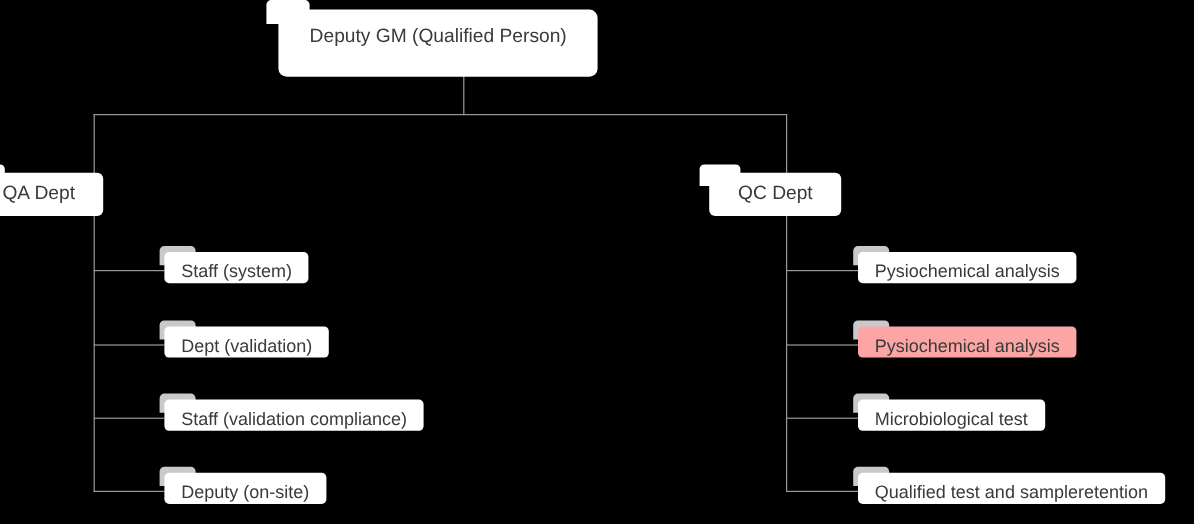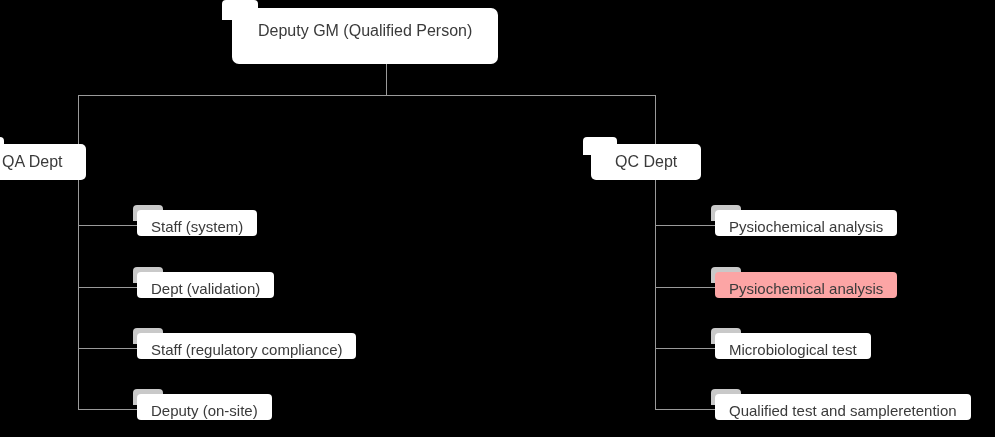--- a/index.html
+++ b/index.html
@@ -113,21 +113,21 @@
     <div class="node-body">Staff (system)</div>
   </div>
 
   <div class="node leaf" style="left:133px; top:267px;">
     <div class="node-tab"></div>
     <div class="node-body">Dept (validation)</div>
   </div>
 
   <div class="node leaf" style="left:133px; top:328px;">
     <div class="node-tab"></div>
-    <div class="node-body">Staff (regulatory compliance)</div>
+    <div class="node-body">Staff (validation compliance)</div>
   </div>
 
   <div class="node leaf" style="left:133px; top:389px;">
     <div class="node-tab"></div>
     <div class="node-body">Deputy (on-site)</div>
   </div>
 
   <div class="node leaf" style="left:711px; top:205px;">
     <div class="node-tab"></div>
     <div class="node-body">Pysiochemical analysis</div>

